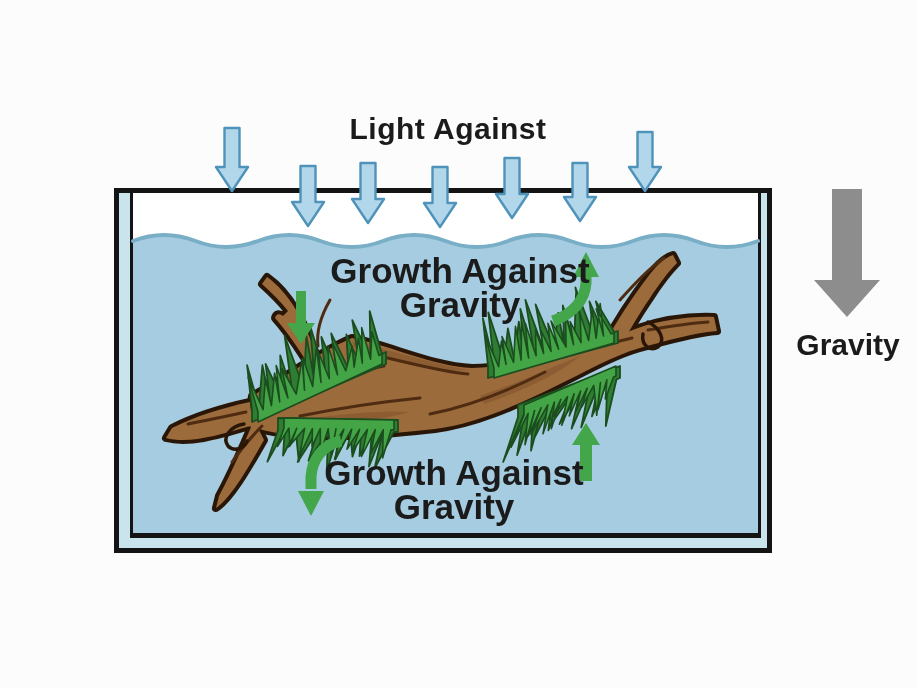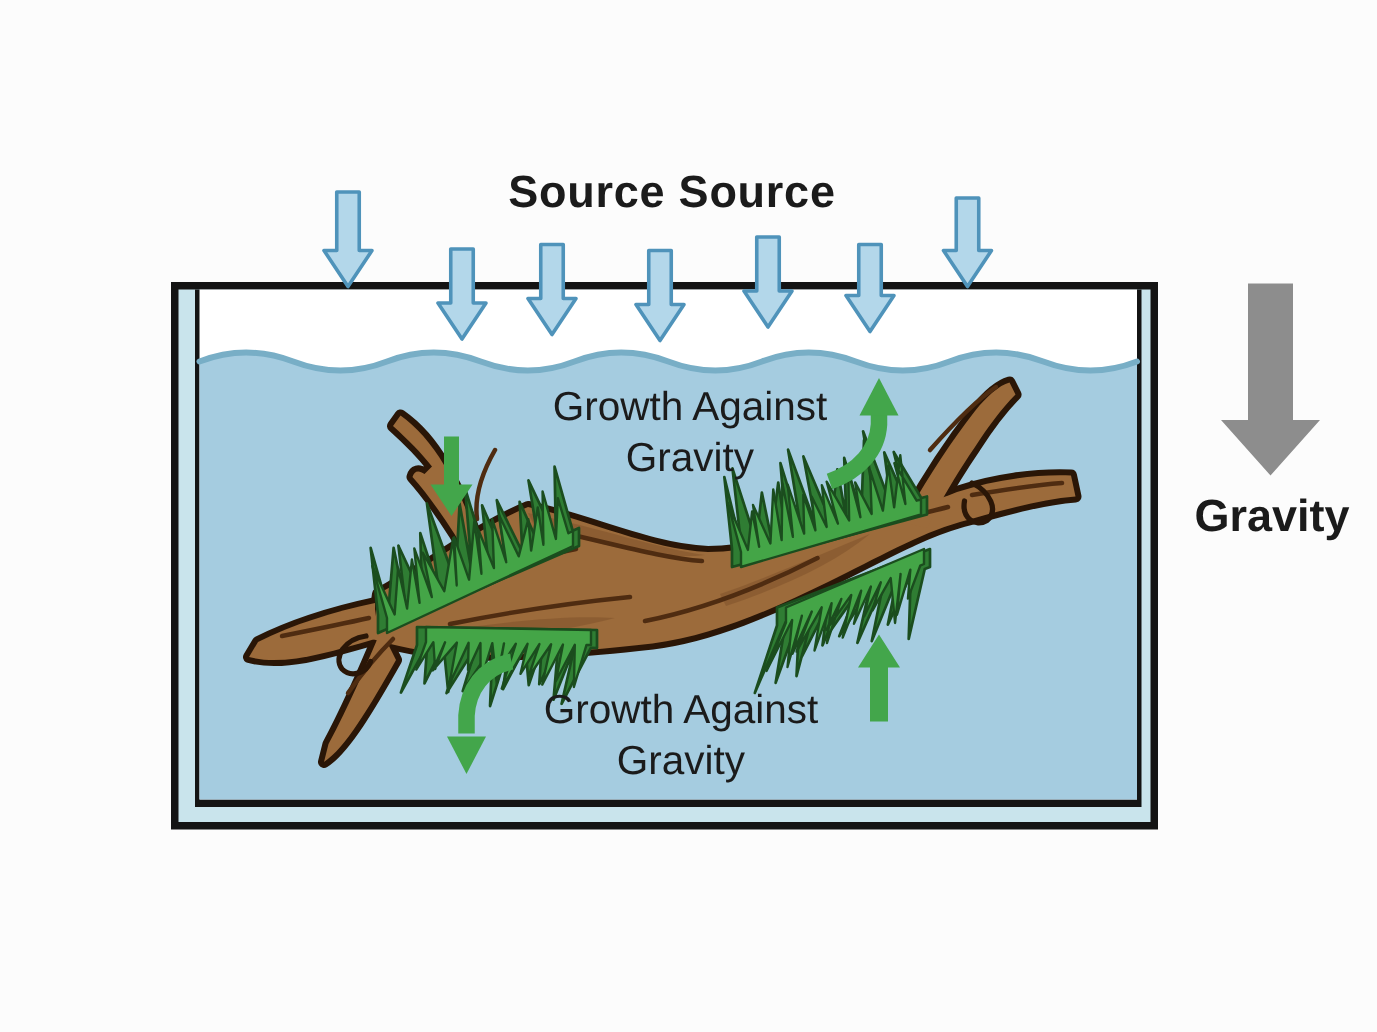--- a/index.html
+++ b/index.html
@@ -4,21 +4,21 @@
 <style>
   html,body{margin:0;padding:0;background:#ffffff;}
   .scene{
     position:relative;width:918px;height:688px;background:#fcfcfc;
     overflow:hidden;font-family:"Liberation Sans",sans-serif;color:var(--text,#1b1b1b);
   }
   .scene svg{position:absolute;left:0;top:0;}
   .label{position:absolute;text-align:center;white-space:nowrap;z-index:5;}
   .label-title{left:308px;top:112px;width:280px;font-size:30px;font-weight:bold;letter-spacing:.5px;}
   .label-gravity{left:770px;top:328px;width:156px;font-size:30px;font-weight:bold;}
-  .label-growth{font-size:27px;font-weight:400;line-height:34px;width:260px;}
+  .label-growth{font-size:35px;font-weight:700;line-height:34px;width:260px;}
   .label-growth-upper{left:330px;top:254px;}
   .label-growth-lower{left:324px;top:456px;}
 
   
   .tank-border{fill:var(--tank_border,#141414);}
   .tank-glass{fill:var(--glass,#c9e4ec);}
   .tank-air{fill:#ffffff;}
   .water-fill{fill:var(--water,#a5cce0);}
   .water-line{fill:none;stroke:var(--wave,#78aec6);stroke-width:4;stroke-linecap:round;}
   .ray{fill:var(--light_arrow_fill,#b3d7ea);stroke:var(--light_arrow_edge,#4f93ba);stroke-width:2.4;stroke-linejoin:round;}
@@ -129,21 +129,21 @@
       <g>
         <path class="growth-shaft" d="M341,441 C322,445 312,460 311,477 L311,489"></path>
         <path class="growth" d="M311,516 L324,491 L298,491 Z"></path>
       </g>
       <g>
         <path class="growth" d="M586,423 L600,445 L592,445 L592,481 L580,481 L580,445 L572,445 Z"></path>
       </g>
     </g>
   </svg>
 
-  <div class="label label-title">Source Source</div>
+  <div class="label label-title">Light Against</div>
 
   <div class="label label-growth label-growth-upper">
     <div>Growth Against</div>
     <div>Gravity</div>
   </div>
 
   <div class="label label-growth label-growth-lower">
     <div>Growth Against</div>
     <div>Gravity</div>
   </div>

